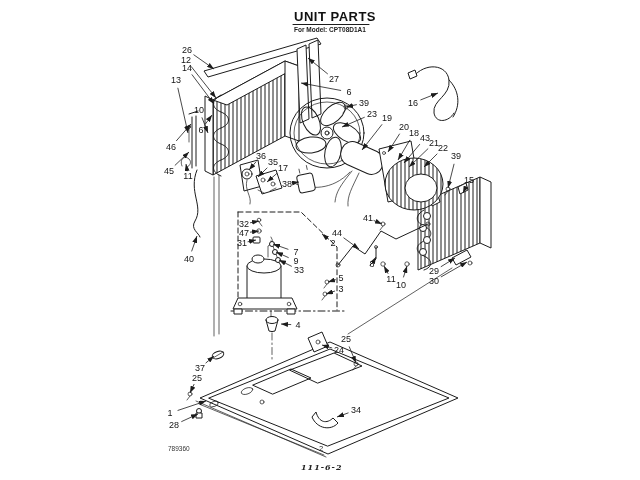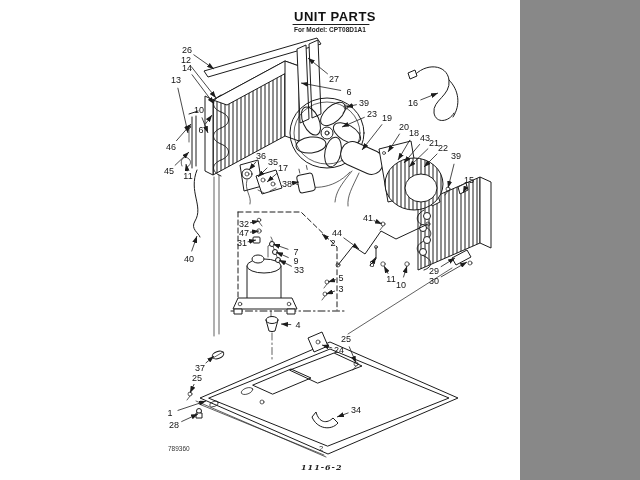--- a/index.html
+++ b/index.html
@@ -1,18 +1,18 @@
 <!DOCTYPE html>
 <html style="--ink: #1c1c1c; --paper: #ffffff;"><head>
 <meta charset="utf-8">
 <style>
   :root{ --ink:#1c1c1c; --paper:#ffffff; }
   html,body{margin:0;padding:0;background:#888;}
   .page{
-    width:520px;height:480px;background:var(--paper);
+    width:640px;height:480px;background:var(--paper);
     position:relative;overflow:hidden;
     font-family:"Liberation Sans",sans-serif;
   }
   svg{display:block;}
   .ln{fill:none;stroke:var(--ink);stroke-width:1;stroke-linecap:round;stroke-linejoin:round;}
   .fil{fill:var(--paper);stroke:var(--ink);stroke-width:1;stroke-linejoin:round;}
   .fins{fill:url(#finpat);stroke:var(--ink);stroke-width:1;stroke-linejoin:round;}
   .thin{stroke-width:.7;}
   .dash{stroke-dasharray:5 3;}
   .dashdot{stroke-dasharray:7 3 1.5 3;}

